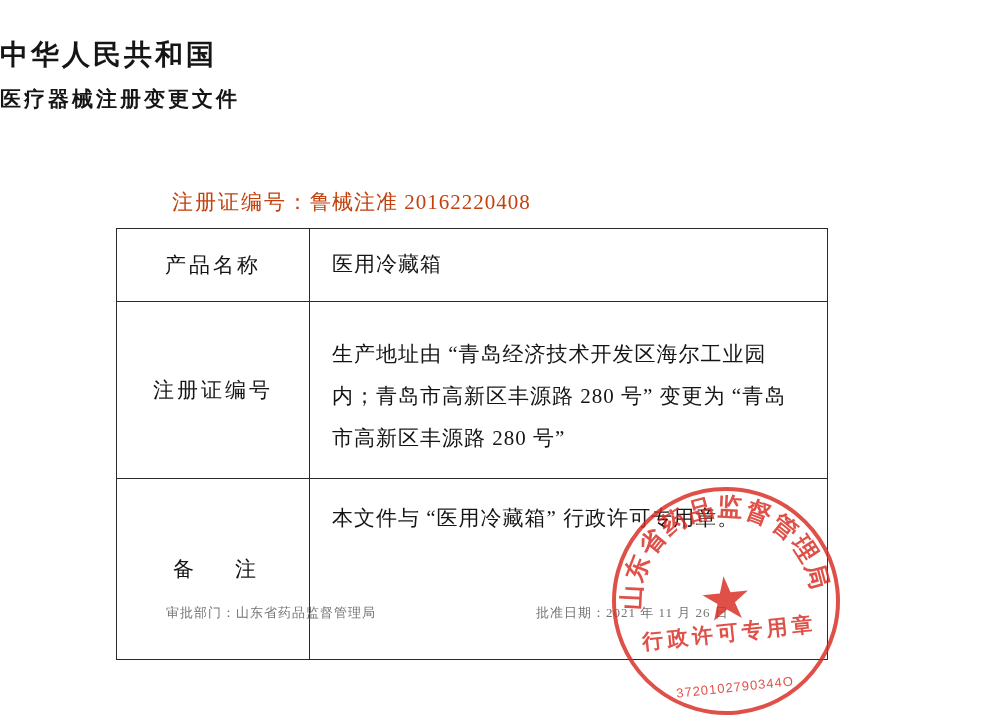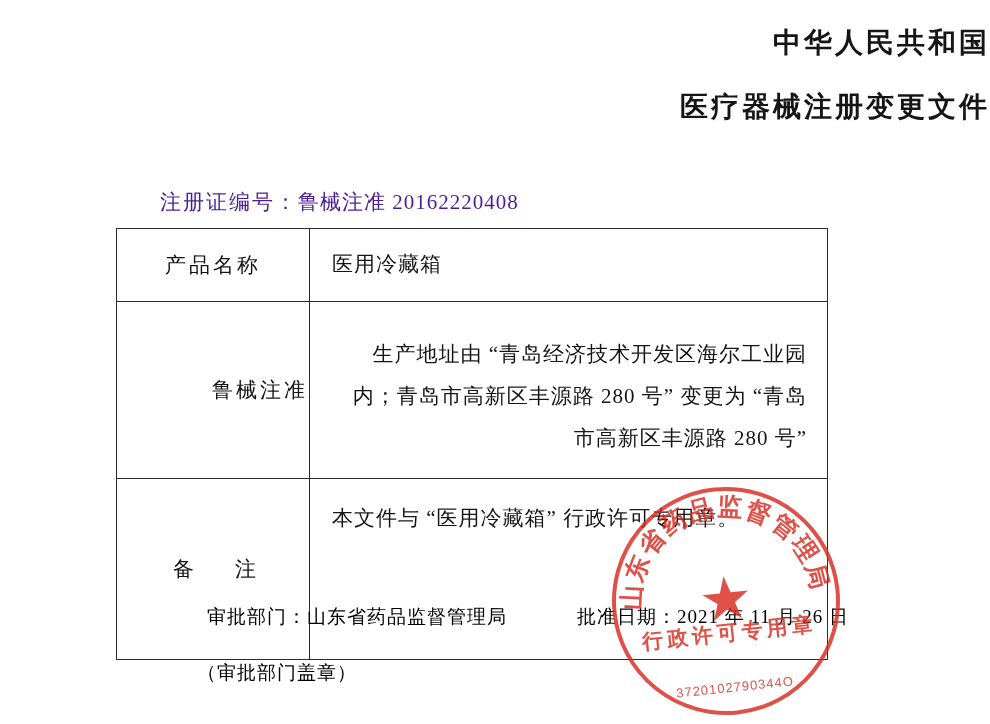--- a/index.html
+++ b/index.html
@@ -16,47 +16,47 @@
     overflow: hidden;
   }
   .page {
     position: relative;
     width: 990px;
     height: 724px;
   }
 
   
   .title-block {
-    text-align: right;
-    padding-top: 22px;
+    text-align: left;
+    padding-top: 34px;
   }
   .title-line1 {
     font-size: 28px;
     letter-spacing: 3px;
     font-weight: 600;
     line-height: 1.5;
     color: #151515;
   }
   .title-line2 {
-    font-size: 28px;
+    font-size: 21px;
     letter-spacing: 3px;
     font-weight: 600;
     line-height: 1.5;
-    margin-top: 22px;
+    margin-top: 8px;
     color: #151515;
   }
 
   
   .cert-no {
     position: absolute;
-    left: 160px;
+    left: 172px;
     top: 188px;
     font-size: 21px;
     letter-spacing: 1.5px;
-    color: #4c1d95;
+    color: #c2410c;
     white-space: nowrap;
   }
   .cert-no .cert-label { letter-spacing: 2px; }
   .cert-no .cert-value { letter-spacing: 1px; }
 
   
   .doc-table {
     position: absolute;
     left: 116px;
     top: 228px;
@@ -75,40 +75,39 @@
     text-align: center;
     letter-spacing: 3px;
   }
   .col-value {
     padding: 14px 20px 2px 22px;
     line-height: 2.0;
     letter-spacing: 1px;
   }
   .row-name td { height: 56px; }
   .row-name .col-value { padding-top: 8px; padding-bottom: 8px; line-height: 1.4; }
-  .row-change td { height: 160px; text-align: right; }
+  .row-change td { height: 160px; }
   .row-remark td { height: 160px; }
   .row-remark .col-value {
     vertical-align: top;
     padding-top: 18px;
   }
   .label-spaced {
     letter-spacing: 10px;
     padding-left: 14px;
   }
 
   
   .footer {
     position: absolute;
     left: 116px;
     top: 604px;
     width: 766px;
-    font-size: 19px;
-    color: #000000;
-    padding-left: 41px;
+    font-size: 13px;
+    color: #737373;
   }
   .footer-row {
     display: flex;
     align-items: baseline;
   }
   .footer-dept {
     width: 420px;
     letter-spacing: 1px;
     padding-left: 50px;
     box-sizing: border-box;
@@ -204,40 +203,39 @@
     <span class="cert-label">注册证编号：</span><span class="cert-value">鲁械注准 20162220408</span>
   </div>
 
   <table class="doc-table">
     <tbody>
       <tr class="row-name">
         <td class="col-label">产品名称</td>
         <td class="col-value">医用冷藏箱</td>
       </tr>
       <tr class="row-change">
-        <td class="col-label">鲁械注准</td>
+        <td class="col-label">注册证编号</td>
         <td class="col-value">生产地址由 “青岛经济技术开发区海尔工业园内；青岛市高新区丰源路 280 号” 变更为 “青岛市高新区丰源路 280 号”</td>
       </tr>
       <tr class="row-remark">
         <td class="col-label label-spaced">备　注</td>
         <td class="col-value">本文件与 “医用冷藏箱” 行政许可专用章。</td>
       </tr>
     </tbody>
   </table>
 
   <div class="footer">
     <div class="footer-row">
       <div class="footer-dept">
         <span>审批部门：</span><span>山东省药品监督管理局</span>
       </div>
       <div class="footer-date">
         <span>批准日期：</span><span>2021 年 11 月 26 日</span>
       </div>
     </div>
-    <div class="footer-seal-note">（审批部门盖章）</div>
   </div>
 
   <div class="seal">
     <div class="seal-inner">
       <svg class="seal-arc-top" viewBox="0 0 220 220">
         <defs>
           <path id="arcTop" d="M 24,110 A 86,86 0 0 1 196,110"></path>
         </defs>
         <text font-size="25" letter-spacing="2">
           <textPath href="#arcTop" startOffset="50%" text-anchor="middle">山东省药品监督管理局</textPath>

